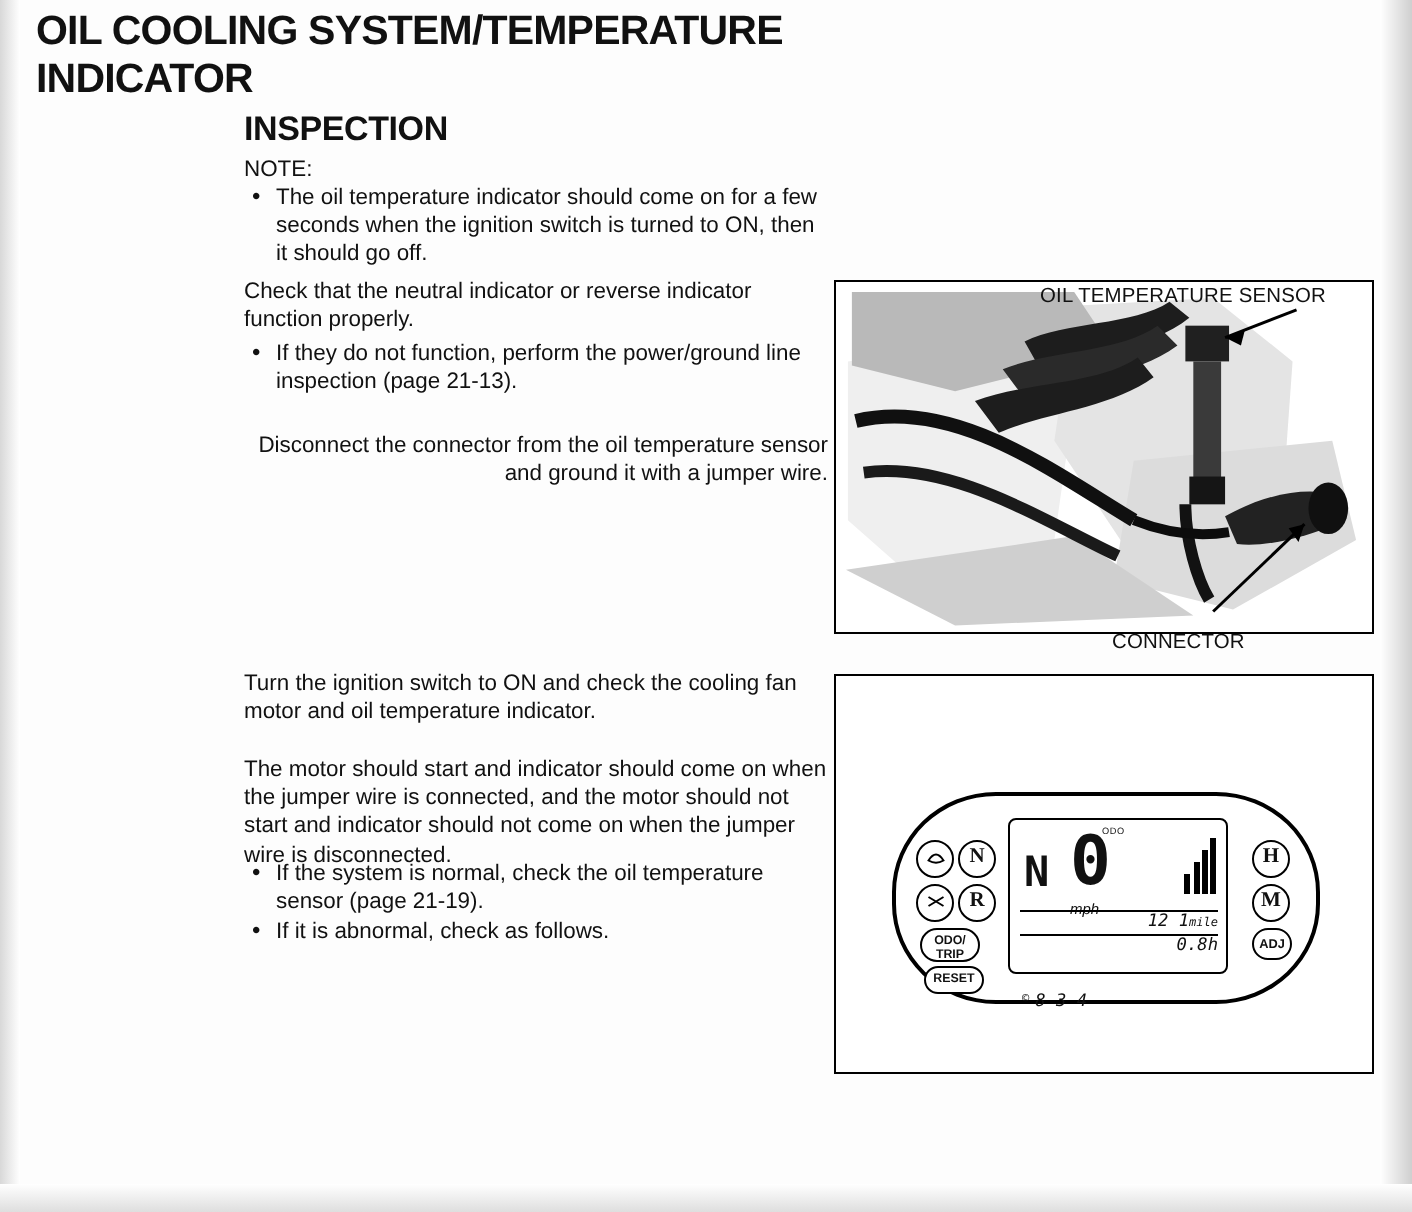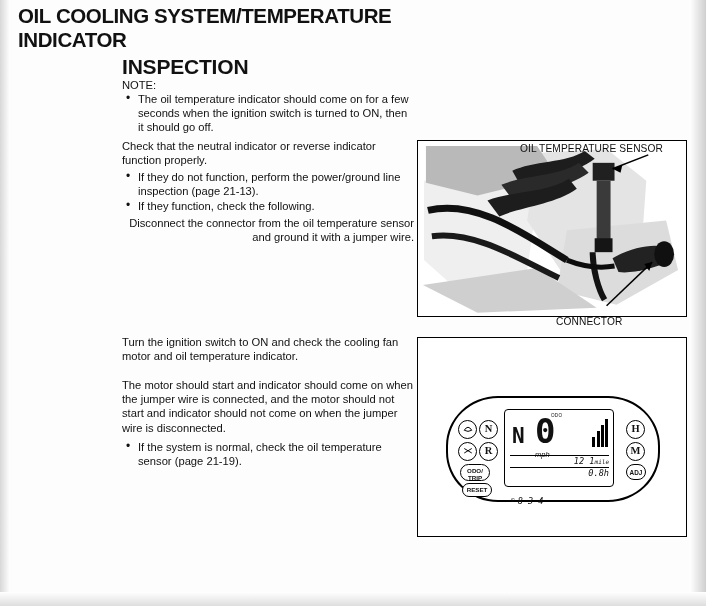--- a/index.html
+++ b/index.html
@@ -47,21 +47,21 @@
     font-weight: bold;
     line-height: 1.15;
     letter-spacing: -0.4px;
     font-family: "Liberation Sans", sans-serif;
   }
   h2.section-title {
     position: absolute;
     left: 122px;
     top: 55px;
     margin: 0;
-    font-size: 21px;
+    font-size: 17px;
     font-weight: bold;
     letter-spacing: -0.2px;
   }
 
   .body-col {
     position: absolute;
     left: 122px;
     width: 292px;
     font-size: 11.2px;
     line-height: 1.27;
@@ -271,39 +271,39 @@
     </ul>
   </div>
 
   <div class="body-col" style="top:139px;">
     <p class="para">Check that the neutral indicator or reverse indicator function properly.</p>
   </div>
 
   <div class="body-col" style="top:170px;">
     <ul class="bullet-list">
       <li>If they do not function, perform the power/ground line inspection (page 21-13).</li>
-      <li>If they function, check the following.</li>
     </ul>
   </div>
 
   <div class="body-col" style="top:216px;text-align:right;">
     <p class="para">Disconnect the connector from the oil temperature sensor and ground it with a jumper wire.</p>
   </div>
 
   <div class="body-col" style="top:378px;">
     <p class="para">The motor should start and indicator should come on when the jumper wire is connected, and the motor should not start and indicator should not come on when the jumper wire is disconnected.</p>
   </div>
 
   <div class="body-col" style="top:335px;">
     <p class="para">Turn the ignition switch to ON and check the cooling fan motor and oil temperature indicator.</p>
   </div>
 
-  <div class="body-col" style="top:440px;">
+  <div class="body-col" style="top:430px;">
     <ul class="bullet-list">
       <li>If the system is normal, check the oil temperature sensor (page 21-19).</li>
+      <li>If it is abnormal, check as follows.</li>
     </ul>
   </div>
 
   <div class="figure-box" id="figure-sensor">
     <svg class="sensor-art" viewBox="0 0 270 177" preserveAspectRatio="none">
 
       <rect x="2" y="2" width="266" height="173" fill="#ffffff"></rect>
       <path d="M6 40 L95 26 L120 60 L110 130 L40 150 L6 120 Z" fill="#efefef"></path>
       <path d="M120 12 L190 8 L230 40 L225 110 L150 140 L110 80 Z" fill="#e4e4e4"></path>
       <path d="M150 90 L250 80 L262 130 L200 165 L140 150 Z" fill="#dcdcdc"></path>

